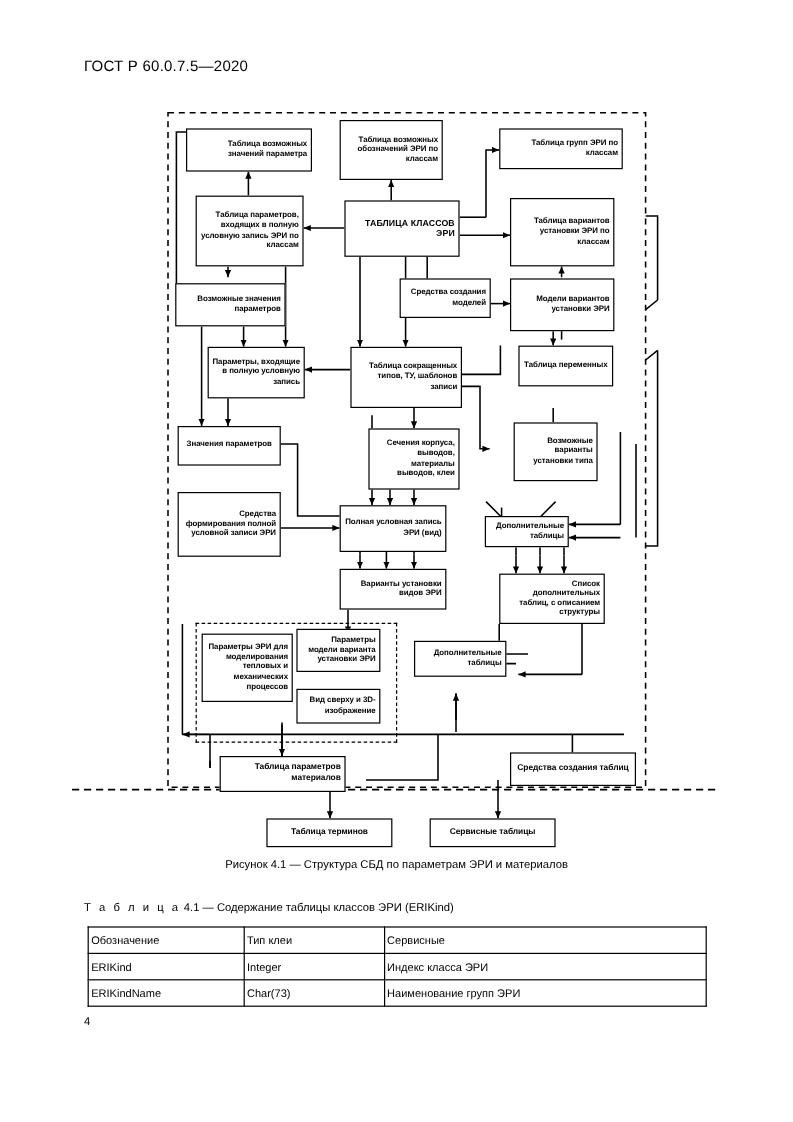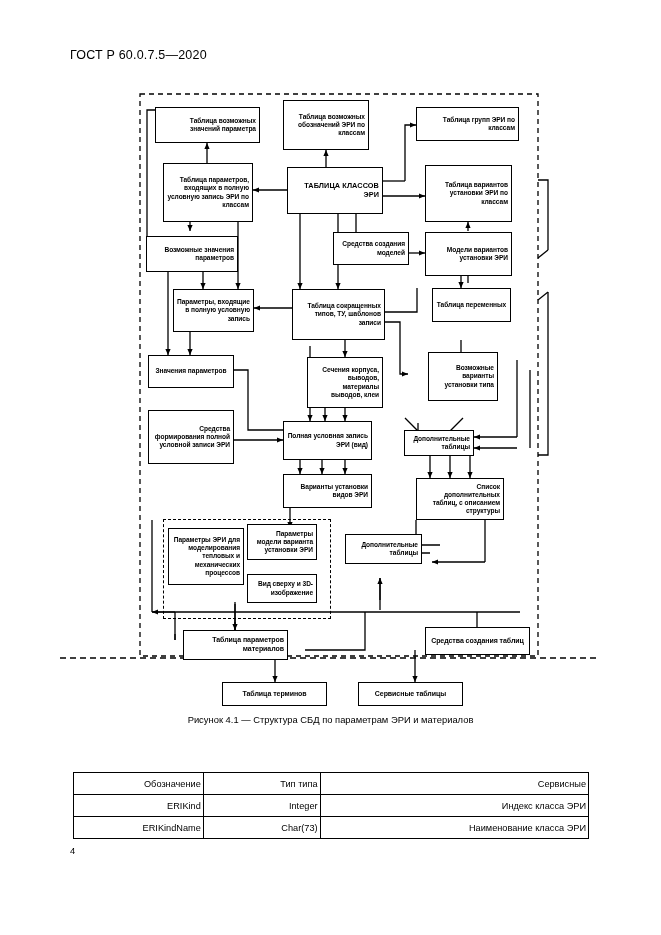--- a/index.html
+++ b/index.html
@@ -47,21 +47,21 @@
     position:absolute;left:70px;top:750px;font-size:9.4px;
   }
   .tcap-lead{letter-spacing:2.1px;}
 
   
   table.data{
     position:absolute;left:73px;top:772px;width:516px;
     border-collapse:collapse;font-size:9.2px;
   }
   table.data th,table.data td{
-    border:1px solid #000;text-align:right;padding:4px 2px;font-weight:normal;
+    border:1px solid #000;text-align:left;padding:4px 2px;font-weight:normal;
     height:13px;
   }
   table.data th{font-weight:normal;}
   table.data col.c1{width:130px;}
   table.data col.c2{width:117px;}
   table.data col.c3{width:269px;}
 
   .page-num{position:absolute;left:70px;top:845px;font-size:9.4px;}
 </style>
 </head>
@@ -264,43 +264,47 @@
 
       <div class="node wide" style="left:222px;top:682px;width:105px;height:24px;">Таблица терминов</div>
 
       <div class="node wide" style="left:358px;top:682px;width:105px;height:24px;">Сервисные таблицы</div>
 
     </div>
 
     <div class="fig-caption">Рисунок 4.1  — Структура СБД по параметрам ЭРИ и материалов</div>
   </div>
 
+  <div class="table-caption">
+    <span class="tcap-lead">Т а б л и ц а</span>
+    <span>4.1 — Содержание таблицы классов ЭРИ (ERIKind)</span>
+  </div>
 
   <table class="data">
     <colgroup>
         <col class="c1">
         <col class="c2">
         <col class="c3">
       </colgroup>
     <thead>
       <tr>
         <th>Обозначение</th>
-        <th>Тип типа</th>
+        <th>Тип клеи</th>
         <th>Сервисные</th>
       </tr>
     </thead>
     <tbody>
       <tr>
         <td>ERIKind</td>
         <td>Integer</td>
         <td>Индекс класса ЭРИ</td>
       </tr>
       <tr>
         <td>ERIKindName</td>
         <td>Char(73)</td>
-        <td>Наименование класса ЭРИ</td>
+        <td>Наименование групп ЭРИ</td>
       </tr>
     </tbody>
   </table>
 
   <div class="page-num">4</div>
 
 </div>
 
 </body></html>

